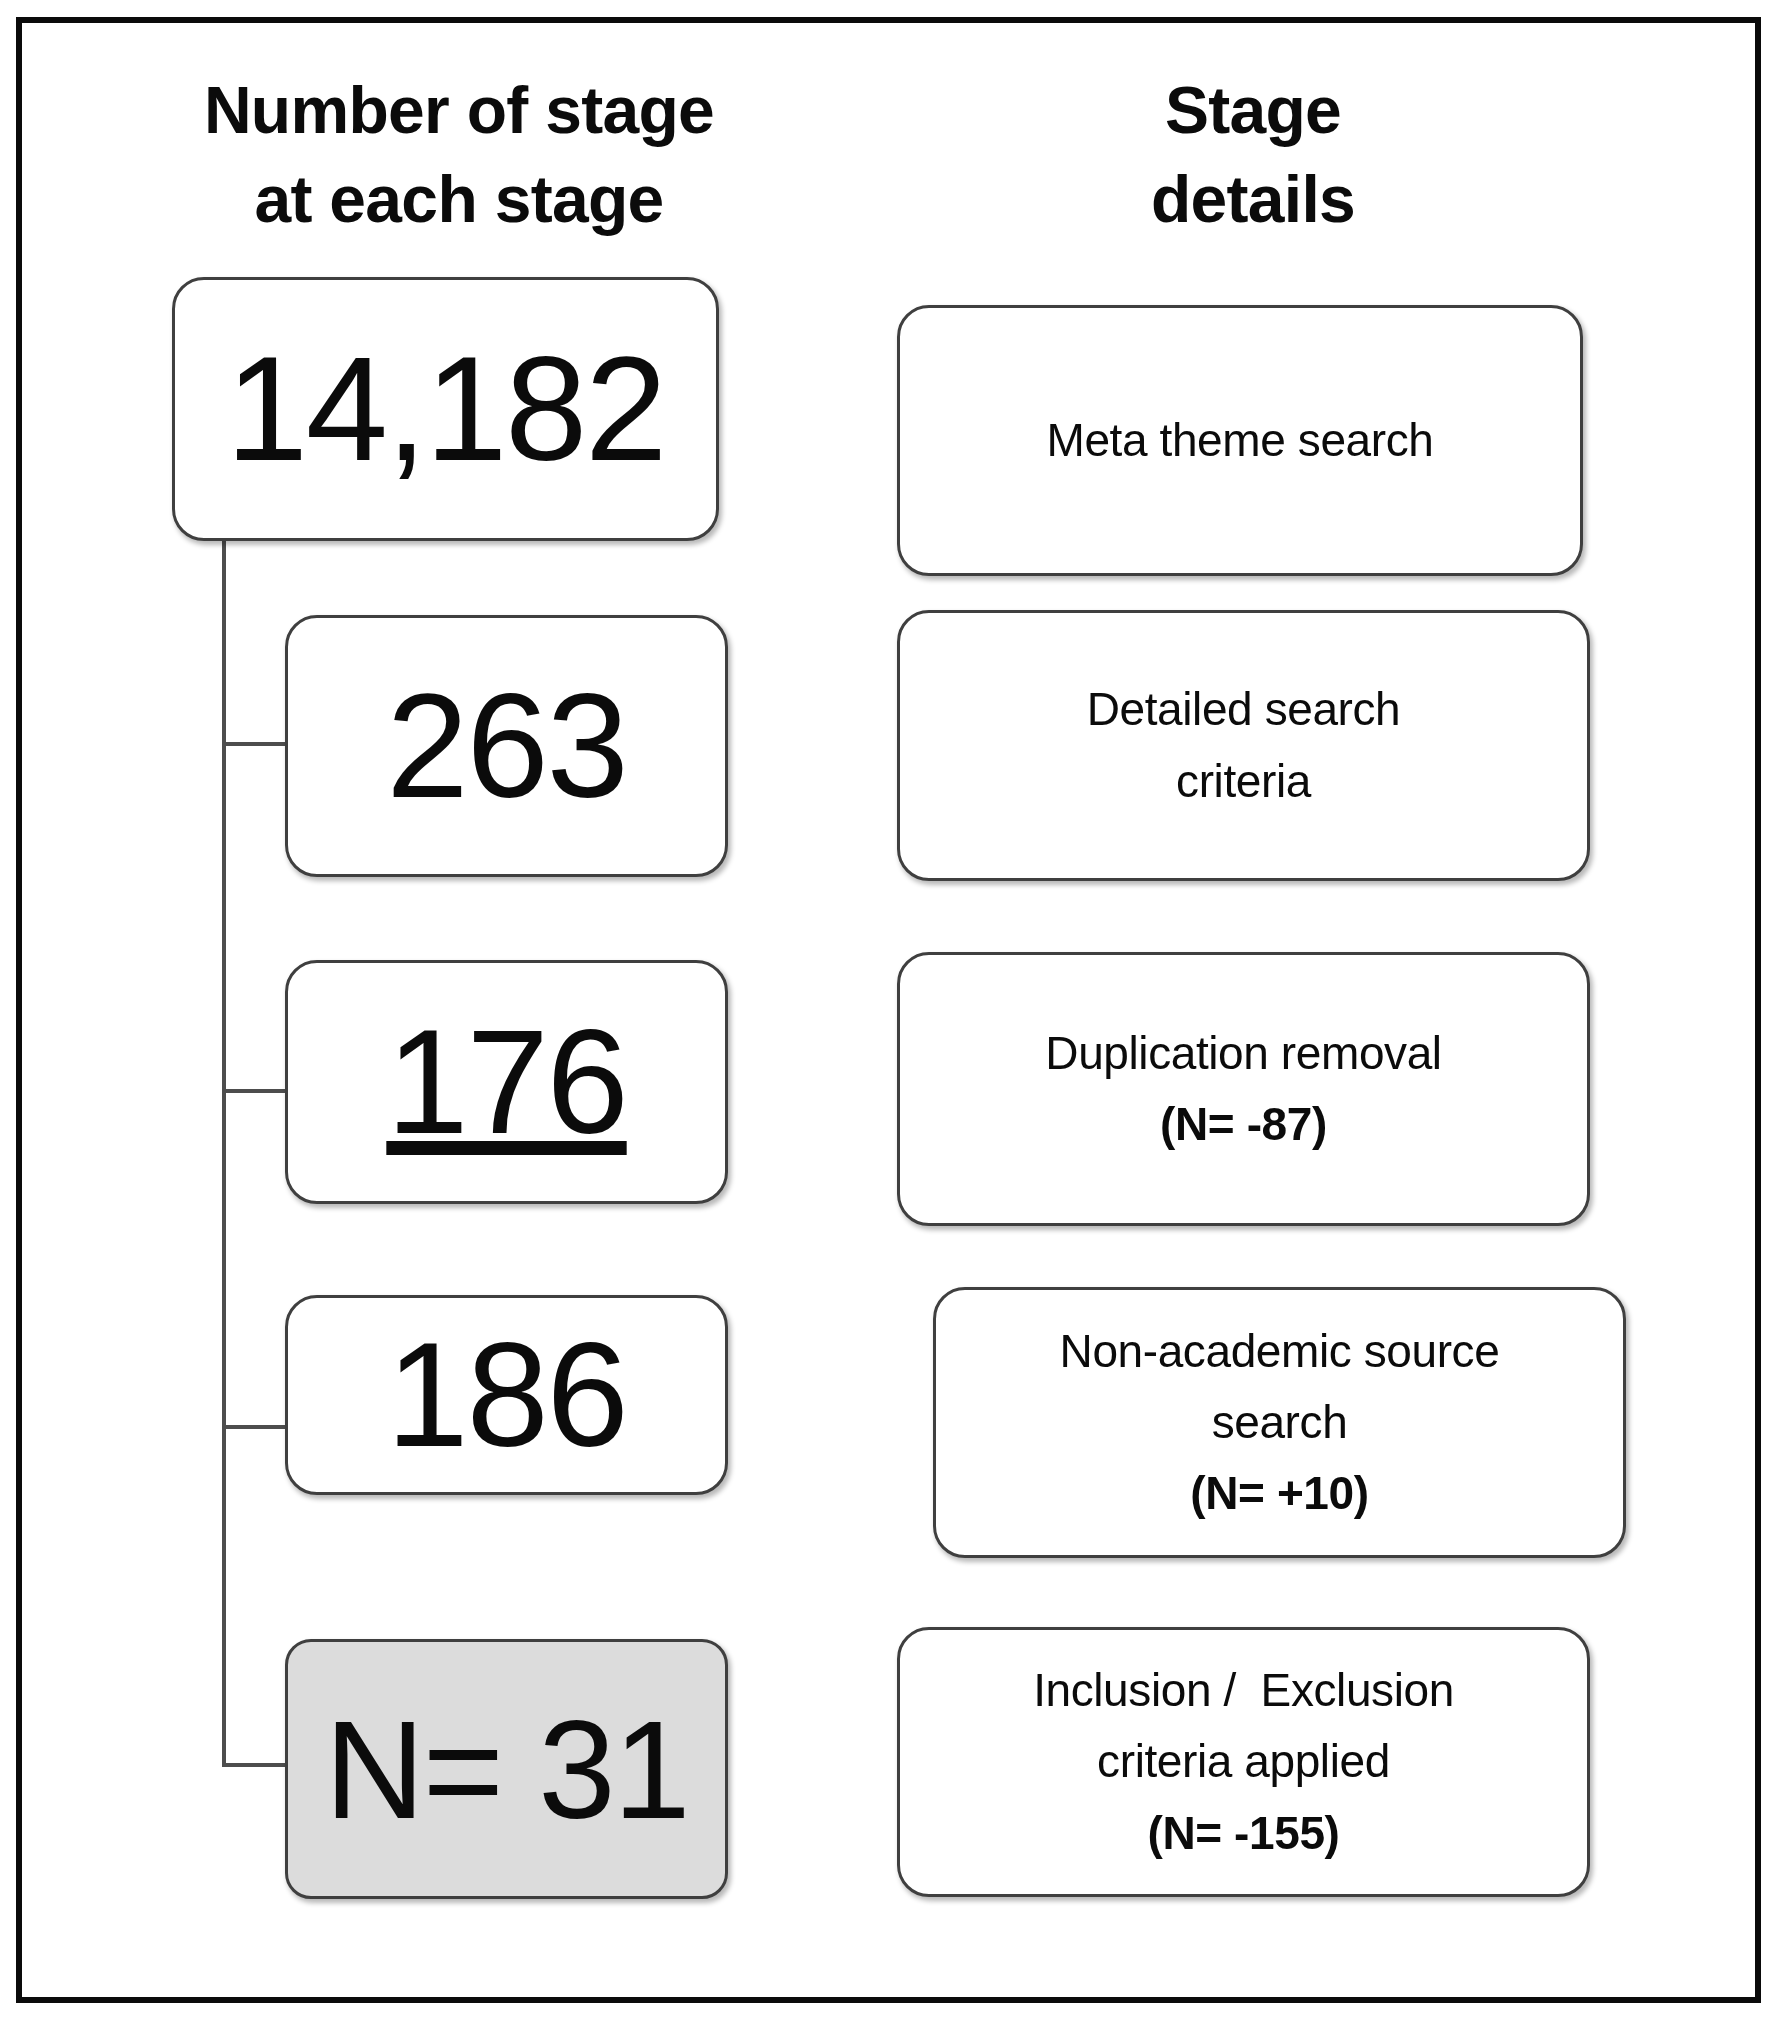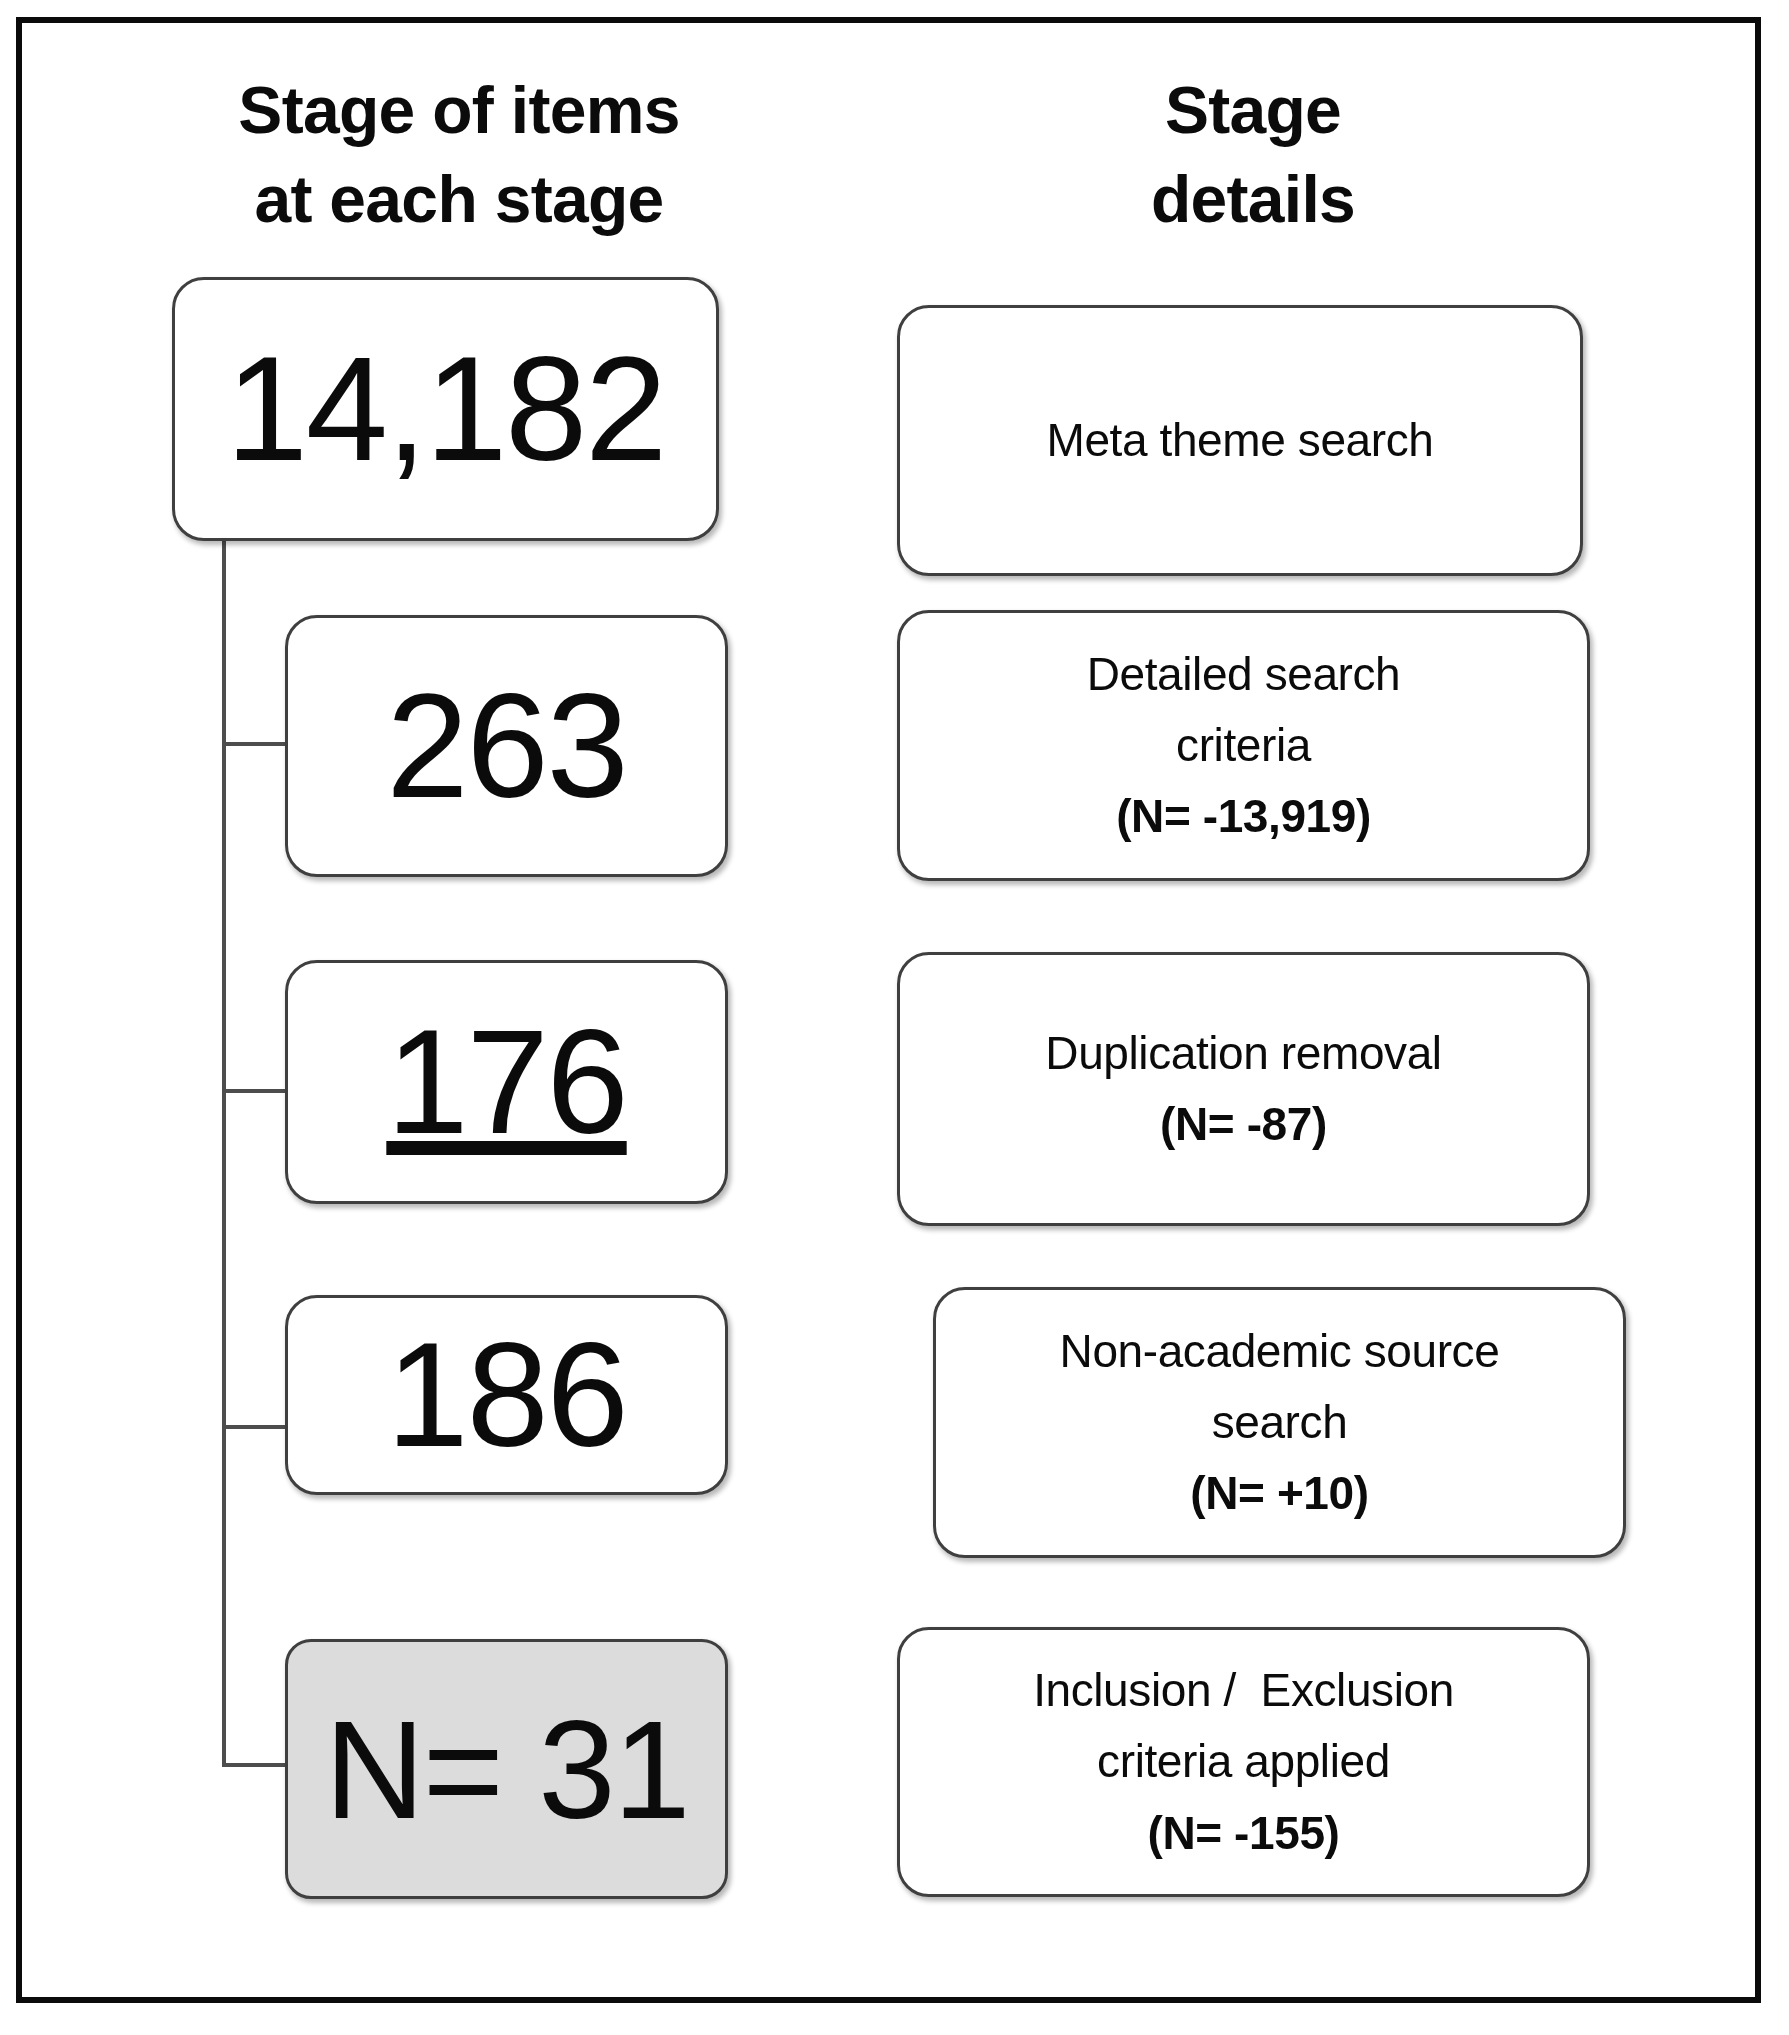--- a/index.html
+++ b/index.html
@@ -69,21 +69,21 @@
   .stub.s3{top:1089px;}
   .stub.s4{top:1425px;}
   .stub.s5{top:1763px;}
 </style>
 </head>
 <body>
 
 <div class="frame"></div>
 
 <div class="col-header left">
-  <div>Stage of items</div>
+  <div>Number of stage</div>
   <div>at each stage</div>
 </div>
 
 <div class="col-header right">
   <div>Stage</div>
   <div>details</div>
 </div>
 
 <div class="line stem"></div>
 <div class="line stub s2"></div>
@@ -106,21 +106,20 @@
 <div class="box b-l5 highlight">
   <div class="count small">N= 31</div>
 </div>
 
 <div class="box b-r1">
   <div class="stage-line">Meta theme search</div>
 </div>
 <div class="box b-r2">
   <div class="stage-line">Detailed search</div>
   <div class="stage-line">criteria</div>
-  <div class="n-line">(N= -13,919)</div>
 </div>
 <div class="box b-r3">
   <div class="stage-line">Duplication removal</div>
   <div class="n-line">(N= -87)</div>
 </div>
 <div class="box b-r4">
   <div class="stage-line">Non-academic source</div>
   <div class="stage-line">search</div>
   <div class="n-line">(N= +10)</div>
 </div>

